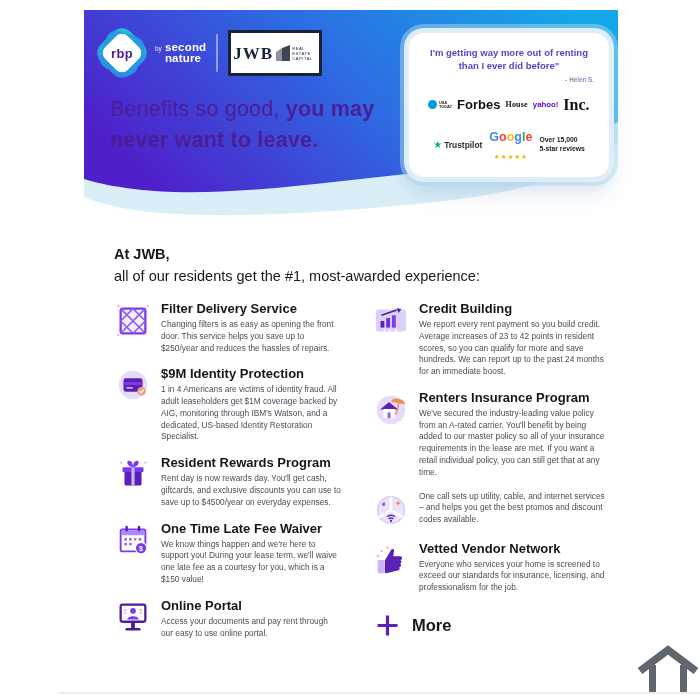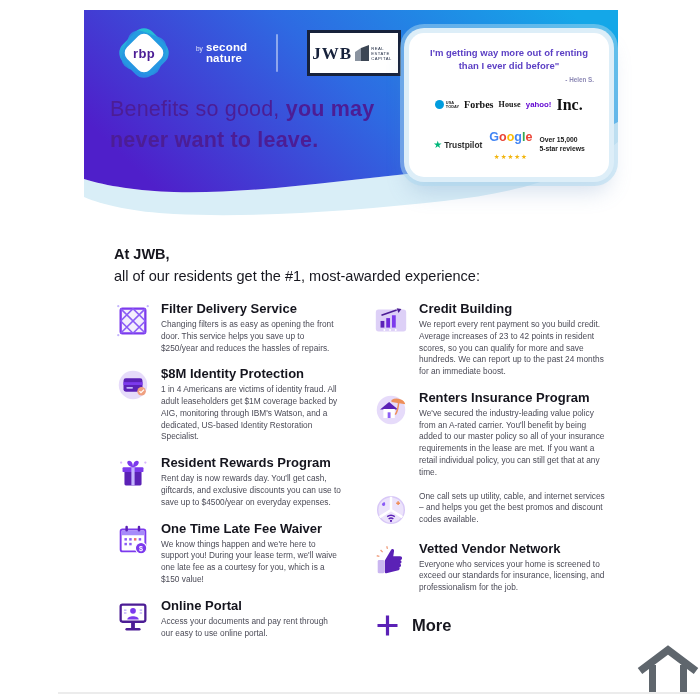--- a/index.html
+++ b/index.html
@@ -6,21 +6,21 @@
   html,body { width:700px; height:700px; background:#fff; overflow:hidden;
               font-family:"Liberation Sans", sans-serif; }
   .canvas { position:relative; width:700px; height:700px; background:#fff; }
 
   
   .flyer { position:absolute; left:84px; top:10px; width:534px; height:682px; background:#fff; }
 
   
   .header-wave { position:absolute; top:0; left:0; width:534px; height:215px; z-index:1; }
 
-  .logo-row { position:absolute; top:20px; left:37px; z-index:3; display:flex; align-items:center; gap:29px; }
+  .logo-row { position:absolute; top:20px; left:15px; z-index:3; display:flex; align-items:center; gap:10px; }
 
   .rbp-badge { position:relative; width:46px; height:46px; }
   .rbp-petal { position:absolute; inset:2px; border-radius:12px; transform:rotate(45deg);
                background:linear-gradient(135deg,#25c7d4 0%,#2b7fe8 100%); }
   .rbp-petal2 { position:absolute; inset:3px; border-radius:11px; transform:rotate(20deg);
                 background:rgba(38,150,226,.85); }
   .rbp-white { position:absolute; inset:7px; border-radius:8px; transform:rotate(45deg); background:#fff; }
   .rbp-text { position:absolute; inset:0; display:flex; align-items:center; justify-content:center;
               font-weight:bold; font-size:13px; color:#4c1d95; letter-spacing:.3px; }
 
@@ -45,21 +45,21 @@
   .quote-card { position:absolute; right:9px; top:23px; width:200px; z-index:5;
                 background:#fff; border-radius:15px; padding:13px 10px 14px;
                 box-shadow:0 0 0 5px #ddeef8, 0 0 0 9px rgba(171,216,240,.5), 0 14px 22px rgba(100,140,190,.28); }
   .quote-text { text-align:center; color:#5b3fc4; font-size:9.5px; font-weight:bold; line-height:1.4; }
   .quote-attr { text-align:right; font-size:6.3px; font-weight:bold; color:#8d89b5; margin:3px 5px 0 0; }
 
   .press-row { margin-top:13px; display:flex; align-items:center; justify-content:center; gap:5px; }
   .usat { display:flex; align-items:center; gap:1.5px; }
   .usat-circle { width:9px; height:9px; border-radius:50%; background:#009cde; }
   .usat-text { font-size:3.9px; font-weight:bold; color:#1c1c1e; line-height:1.05; }
-  .forbes { font-family:Liberation Serif, serif; font-weight:bold; font-size:10px; color:#111; }
+  .forbes { font-family:Liberation Sans, sans-serif; font-weight:bold; font-size:13px; color:#111; }
   .house  { font-family:"Liberation Serif", serif; font-weight:bold; font-size:8px; color:#111; letter-spacing:.2px; }
   .yahoo  { font-size:7.8px; font-weight:bold; color:#5f01d1; }
   .incmag { font-family:"Liberation Serif", serif; font-weight:bold; font-size:16px; color:#111; }
 
   .trust-row { margin-top:13px; display:flex; align-items:center; justify-content:center; gap:7px; }
   .tp { display:flex; align-items:center; gap:2px; }
   .tp-star { color:#00b67a; font-size:10px; }
   .tp-label { font-size:8.4px; font-weight:bold; color:#2d2d2d; }
   .google-block { text-align:center; }
   .google-word { font-size:12.5px; font-weight:bold; line-height:1; }
@@ -203,21 +203,21 @@
           <svg viewBox="0 0 40 40" width="38" height="38">
             <circle cx="20" cy="20" r="15" fill="#e6dbfa"></circle>
             <rect x="10" y="13" width="20" height="14" rx="2.5" fill="#5b21b6"></rect>
             <rect x="10" y="17" width="20" height="3" fill="#7c3aed"></rect>
             <rect x="13" y="22" width="7" height="2" rx="1" fill="#c4b5fd"></rect>
             <circle cx="29" cy="26.5" r="4.5" fill="#f0a080"></circle>
             <path d="M26.8 26.5 l1.6 1.6 3.2-3.2" stroke="#fff" stroke-width="1.3" fill="none"></path>
           </svg>
         </div>
         <div class="b-text">
-          <div class="b-title">$8M Identity Protection</div>
+          <div class="b-title">$9M Identity Protection</div>
           <div class="b-desc">1 in 4 Americans are victims of identity fraud. All adult leaseholders get $1M coverage backed by AIG, monitoring through IBM's Watson, and a dedicated, US-based Identity Restoration Specialist.</div>
         </div>
       </div>
 
       <div class="benefit">
         <div class="b-icon">
           <svg viewBox="0 0 40 40" width="38" height="38">
             <rect x="11" y="17" width="18" height="15" rx="1.5" fill="#5b21b6"></rect>
             <rect x="9" y="13" width="22" height="5" rx="1" fill="#7c3aed"></rect>
             <rect x="18.3" y="13" width="3.4" height="19" fill="#c4b5fd"></rect>

